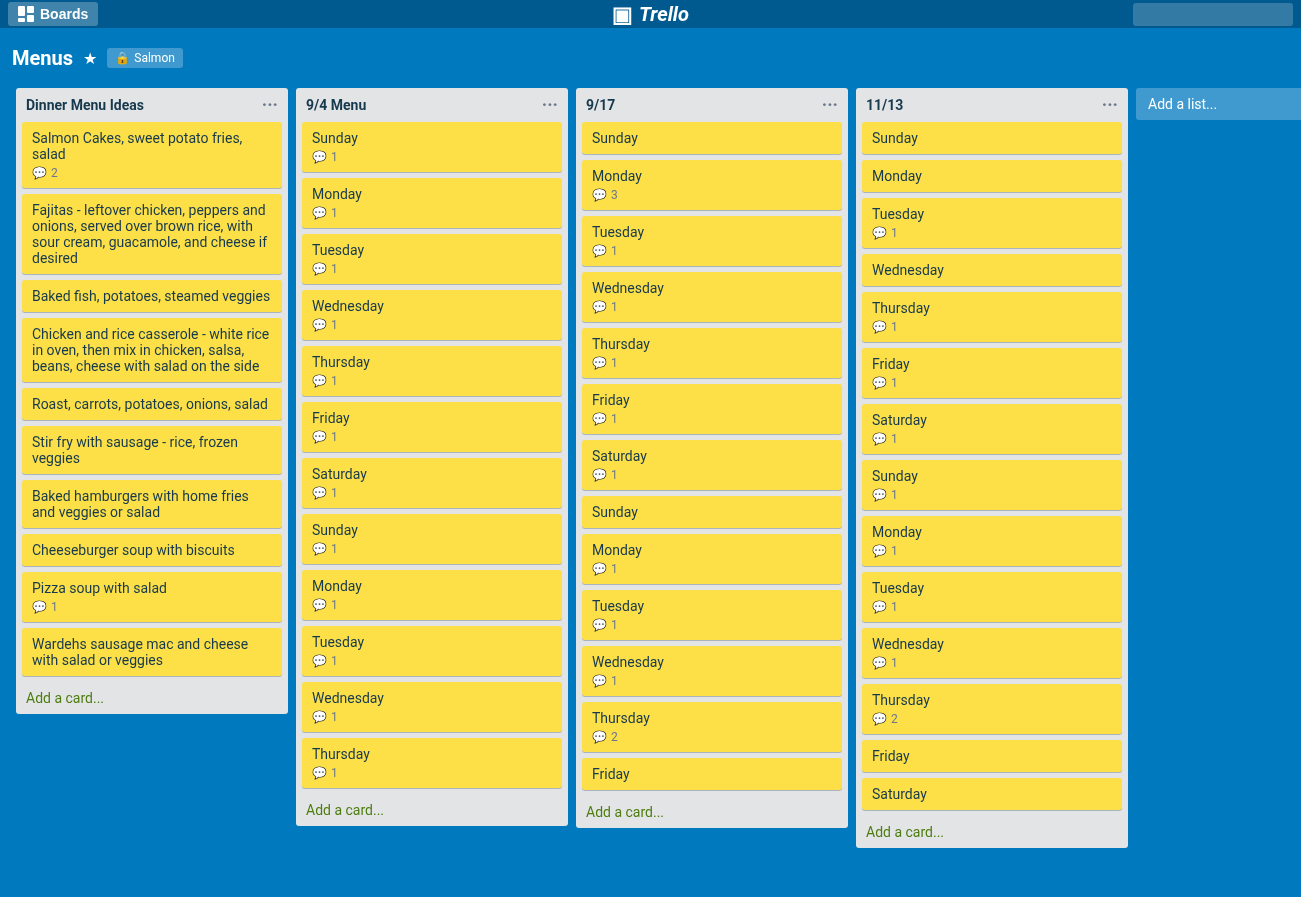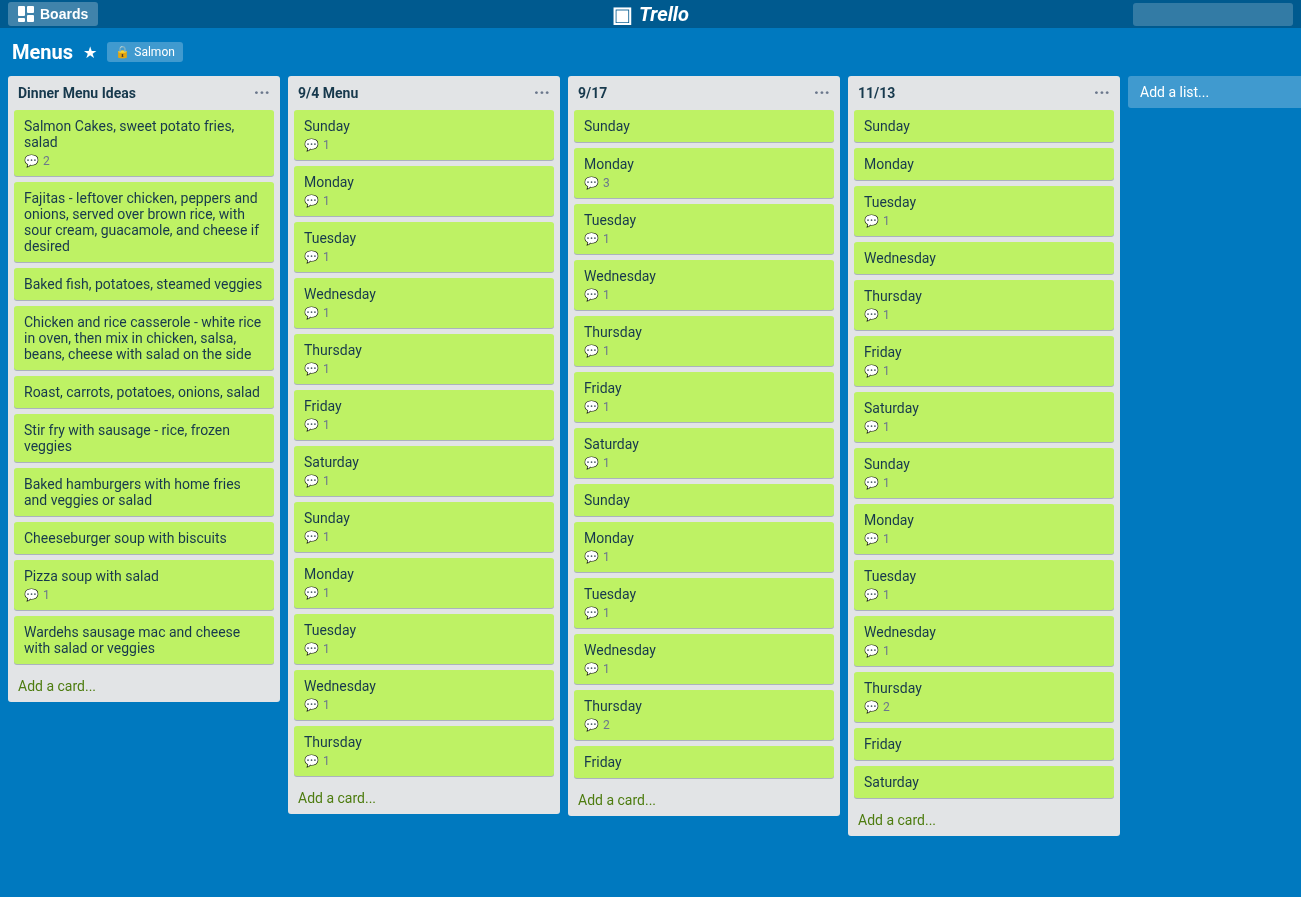--- a/index.html
+++ b/index.html
@@ -52,21 +52,21 @@
       font-weight: 700;
       font-style: italic;
       display: flex;
       align-items: center;
       gap: 6px;
     }
     .nav-logo-icon { font-size: 22px; font-style: normal; }
 
     
     .board-header {
-      height: 48px;
+      height: 60px;
       display: flex;
       align-items: center;
       padding: 0 12px;
       gap: 10px;
     }
     .board-title {
       color: #fff;
       font-size: 20px;
       font-weight: 700;
     }
@@ -78,21 +78,21 @@
       font-size: 12px;
       padding: 3px 8px;
       display: flex;
       align-items: center;
       gap: 4px;
     }
 
     
     .lists-area {
       display: flex;
-      padding: 0 8px;
+      padding: 0 16px;
       gap: 8px;
       height: calc(897px - 88px);
       overflow-x: auto;
       align-items: flex-start;
     }
 
     
     .list {
       background-color: #e2e4e6;
       border-radius: 3px;
@@ -116,21 +116,21 @@
       cursor: pointer;
       font-size: 18px;
       line-height: 1;
     }
     .list-cards {
       flex: 1;
       overflow-y: auto;
       padding: 0 6px;
     }
     .card {
-      background-color: #bef264;
+      background-color: #fde047;
       border-radius: 3px;
       box-shadow: 0 1px 0 rgba(9,30,66,0.25);
       margin-bottom: 6px;
       padding: 8px 10px;
       cursor: pointer;
       font-size: 14px;
       color: #17394d;
     }
     .card-meta {
       display: flex;

